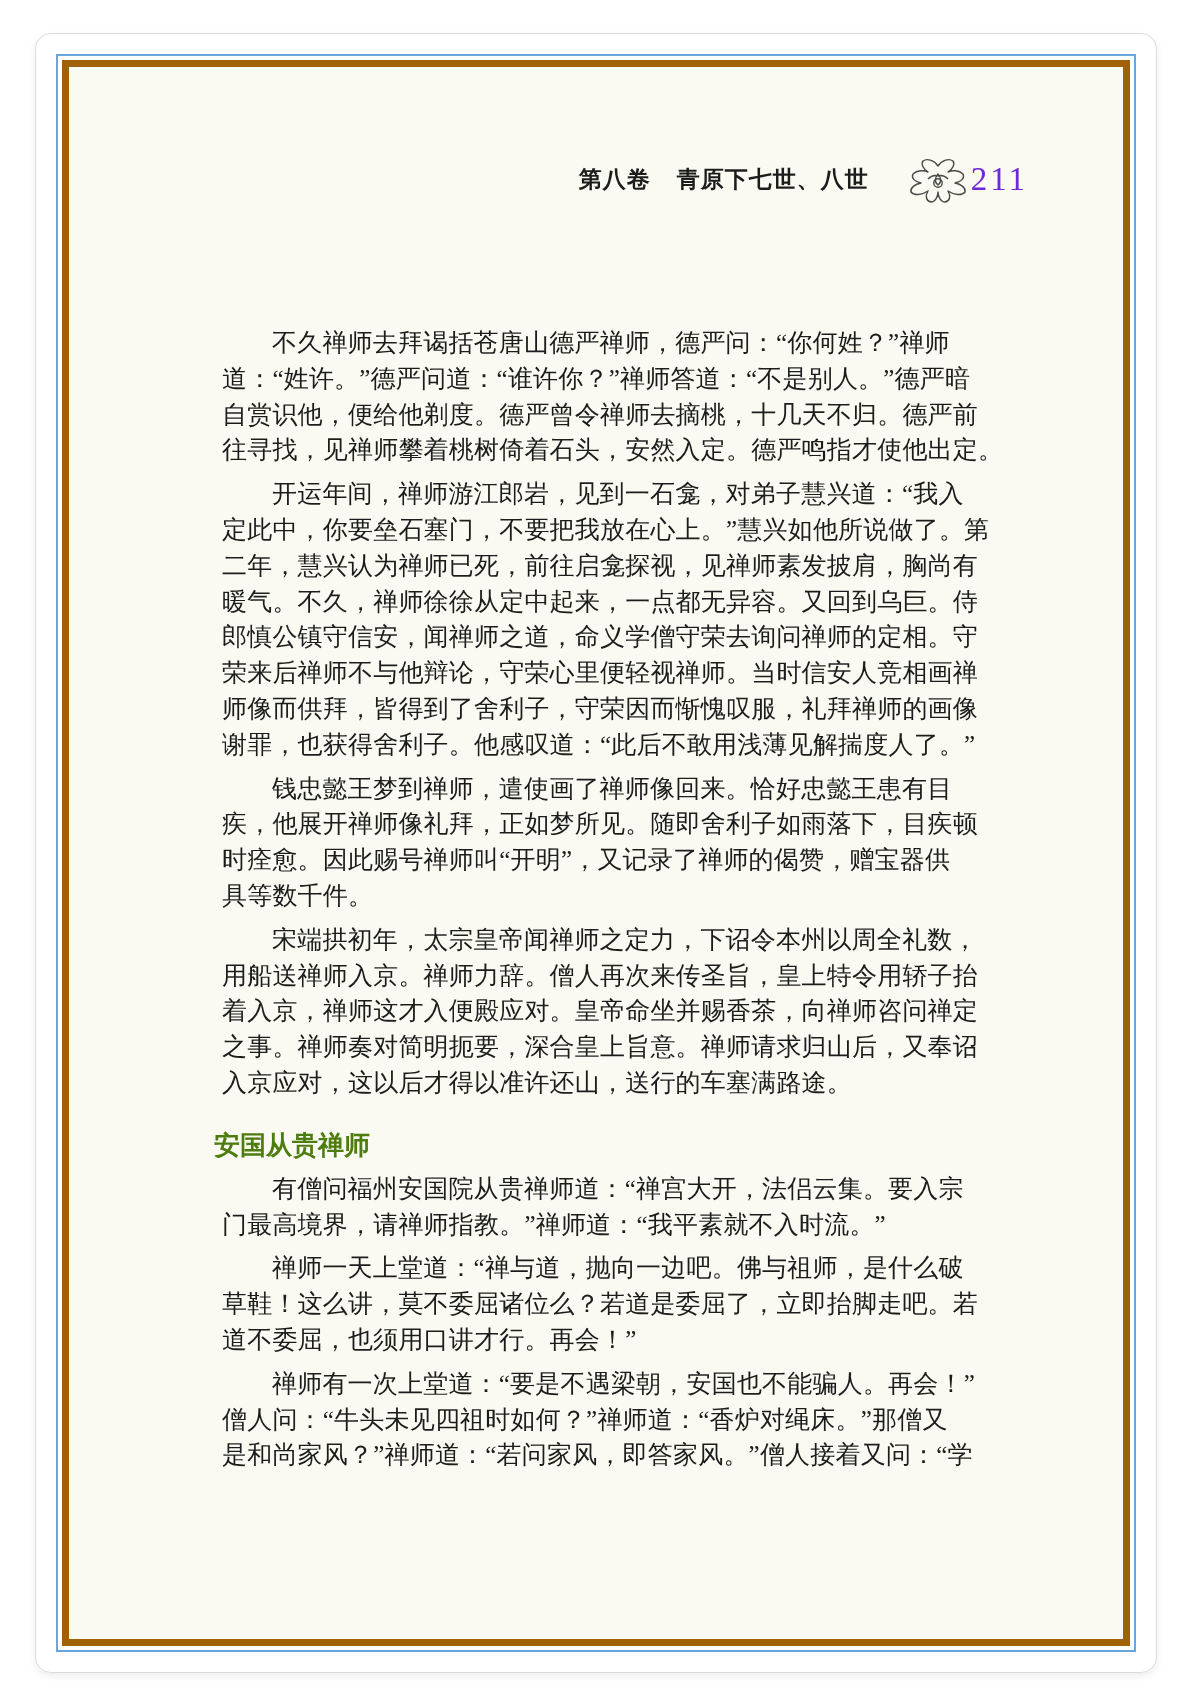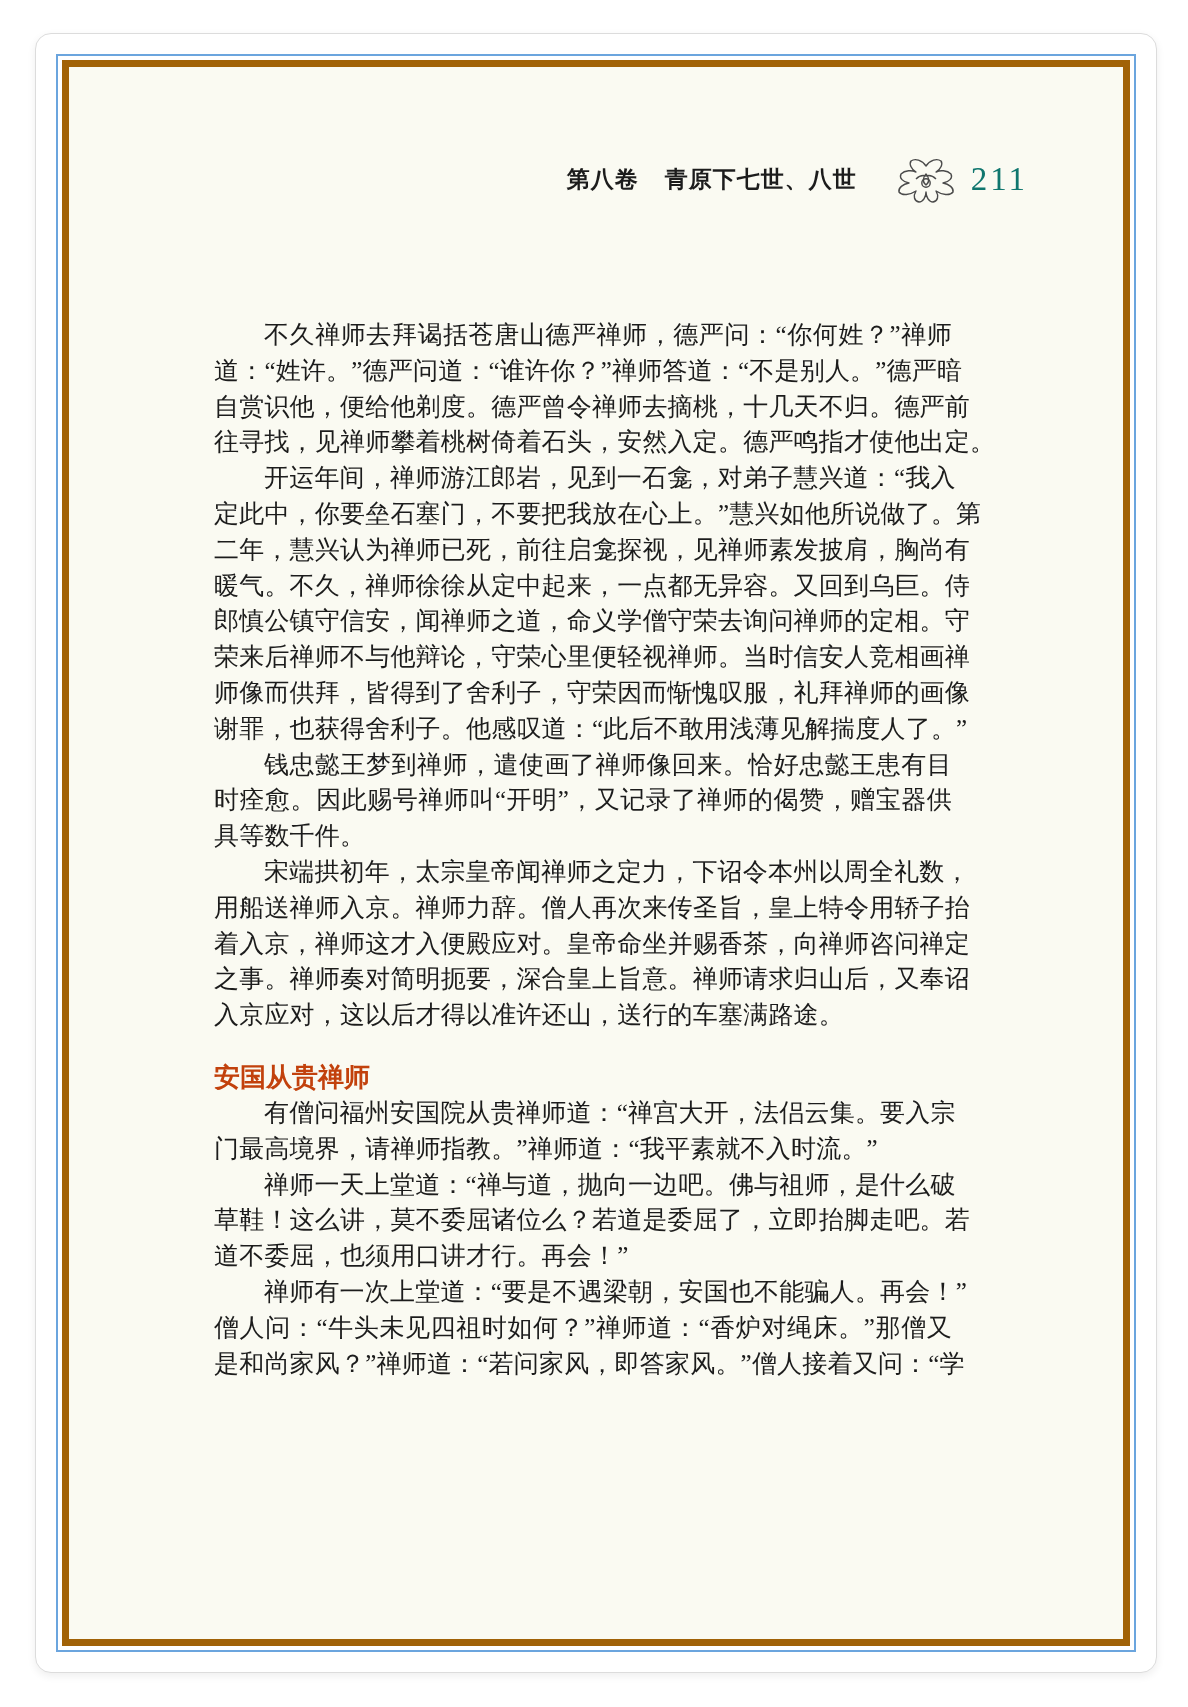--- a/index.html
+++ b/index.html
@@ -59,34 +59,33 @@
   }
   .lotus-wrap {
     margin-left: 36px;
     width: 66px;
     height: 54px;
     display: flex;
     align-items: center;
     justify-content: center;
   }
   .page-number {
-    margin-left: 12px;
     font-size: 33px;
     letter-spacing: 3px;
-    color: #0f766e;
+    color: #6d28d9;
   }
   .page-body {
     position: absolute;
     top: 250px;
     left: 145px;
     width: 738px;
     color: #1c1c1c;
   }
   .para {
-    margin: 0;
+    margin: 8px;
   }
   .line {
     font-size: 25px;
     line-height: 35.8px;
     text-align: justify;
     text-align-last: justify;
     text-justify: inter-character;
     white-space: nowrap;
     letter-spacing: 0.2px;
   }
@@ -96,21 +95,21 @@
   .line.last {
     text-align-last: left;
   }
   .section-heading {
     font-family: "Liberation Sans", "DejaVu Sans", sans-serif;
     font-weight: bold;
     font-size: 26px;
     line-height: 36px;
     margin-top: 26px;
     margin-bottom: 0px;
-    color: #c2410c;
+    color: #4d7c0f;
   }
 </style>
 </head>
 <body>
 
 <div class="book-card">
   <div class="frame-thin">
     <div class="frame-thick">
       <div class="page-inner">
 
@@ -142,20 +141,21 @@
               <div class="line">定此中，你要垒石塞门，不要把我放在心上。”慧兴如他所说做了。第</div>
               <div class="line">二年，慧兴认为禅师已死，前往启龛探视，见禅师素发披肩，胸尚有</div>
               <div class="line">暖气。不久，禅师徐徐从定中起来，一点都无异容。又回到乌巨。侍</div>
               <div class="line">郎慎公镇守信安，闻禅师之道，命义学僧守荣去询问禅师的定相。守</div>
               <div class="line">荣来后禅师不与他辩论，守荣心里便轻视禅师。当时信安人竞相画禅</div>
               <div class="line">师像而供拜，皆得到了舍利子，守荣因而惭愧叹服，礼拜禅师的画像</div>
               <div class="line last">谢罪，也获得舍利子。他感叹道：“此后不敢用浅薄见解揣度人了。”</div>
             </div>
             <div class="para">
               <div class="line first">钱忠懿王梦到禅师，遣使画了禅师像回来。恰好忠懿王患有目</div>
+              <div class="line">疾，他展开禅师像礼拜，正如梦所见。随即舍利子如雨落下，目疾顿</div>
               <div class="line">时痊愈。因此赐号禅师叫“开明”，又记录了禅师的偈赞，赠宝器供</div>
               <div class="line last">具等数千件。</div>
             </div>
             <div class="para">
               <div class="line first">宋端拱初年，太宗皇帝闻禅师之定力，下诏令本州以周全礼数，</div>
               <div class="line">用船送禅师入京。禅师力辞。僧人再次来传圣旨，皇上特令用轿子抬</div>
               <div class="line">着入京，禅师这才入便殿应对。皇帝命坐并赐香茶，向禅师咨问禅定</div>
               <div class="line">之事。禅师奏对简明扼要，深合皇上旨意。禅师请求归山后，又奉诏</div>
               <div class="line last">入京应对，这以后才得以准许还山，送行的车塞满路途。</div>
             </div>

